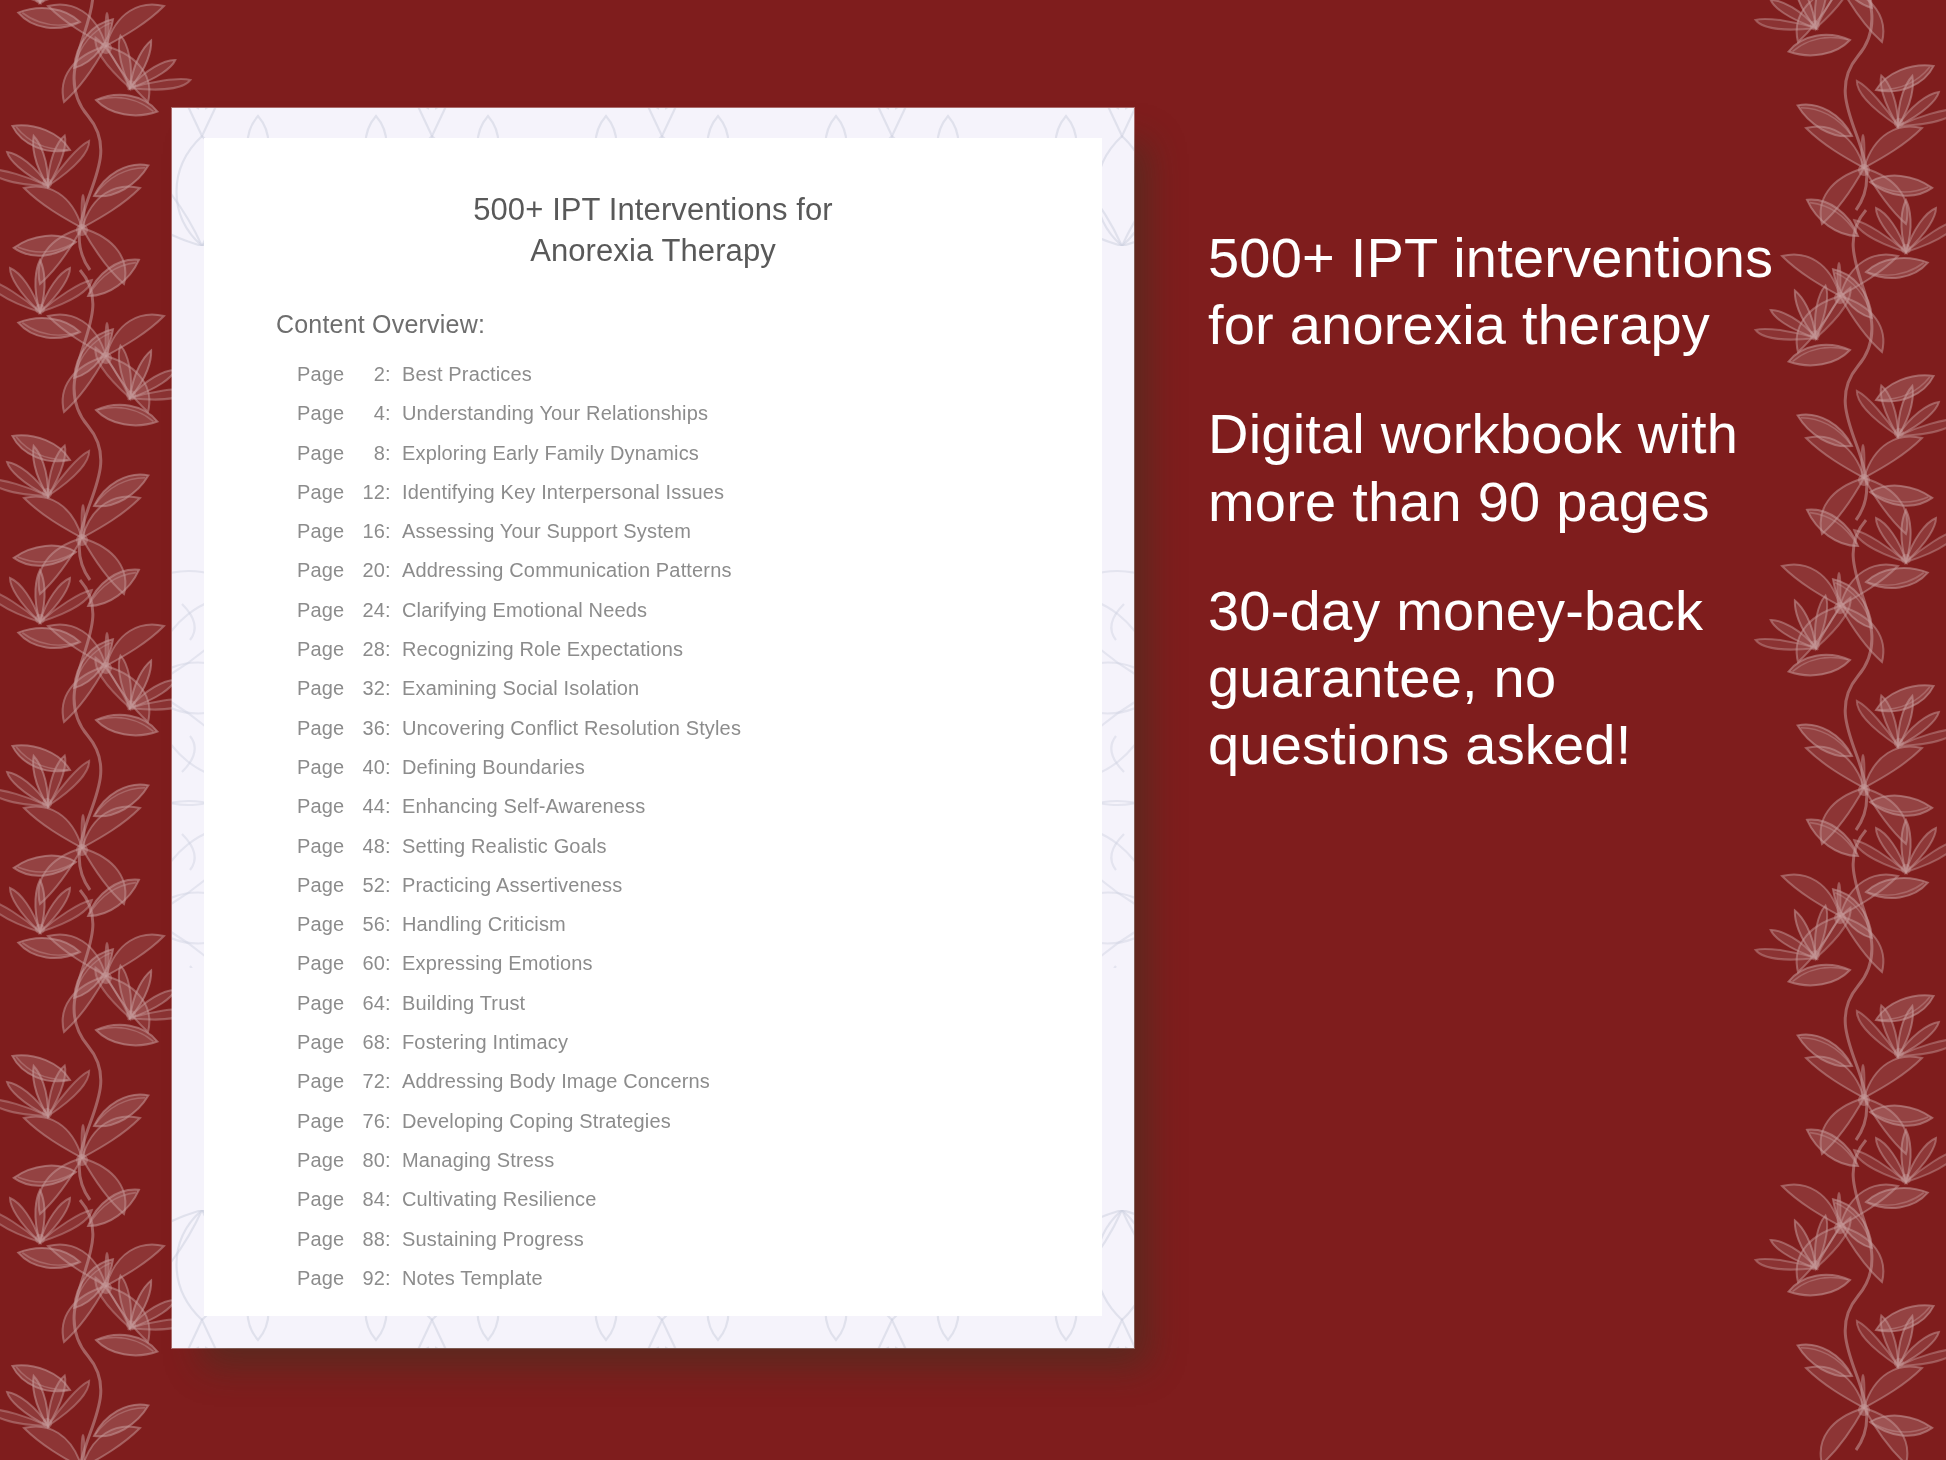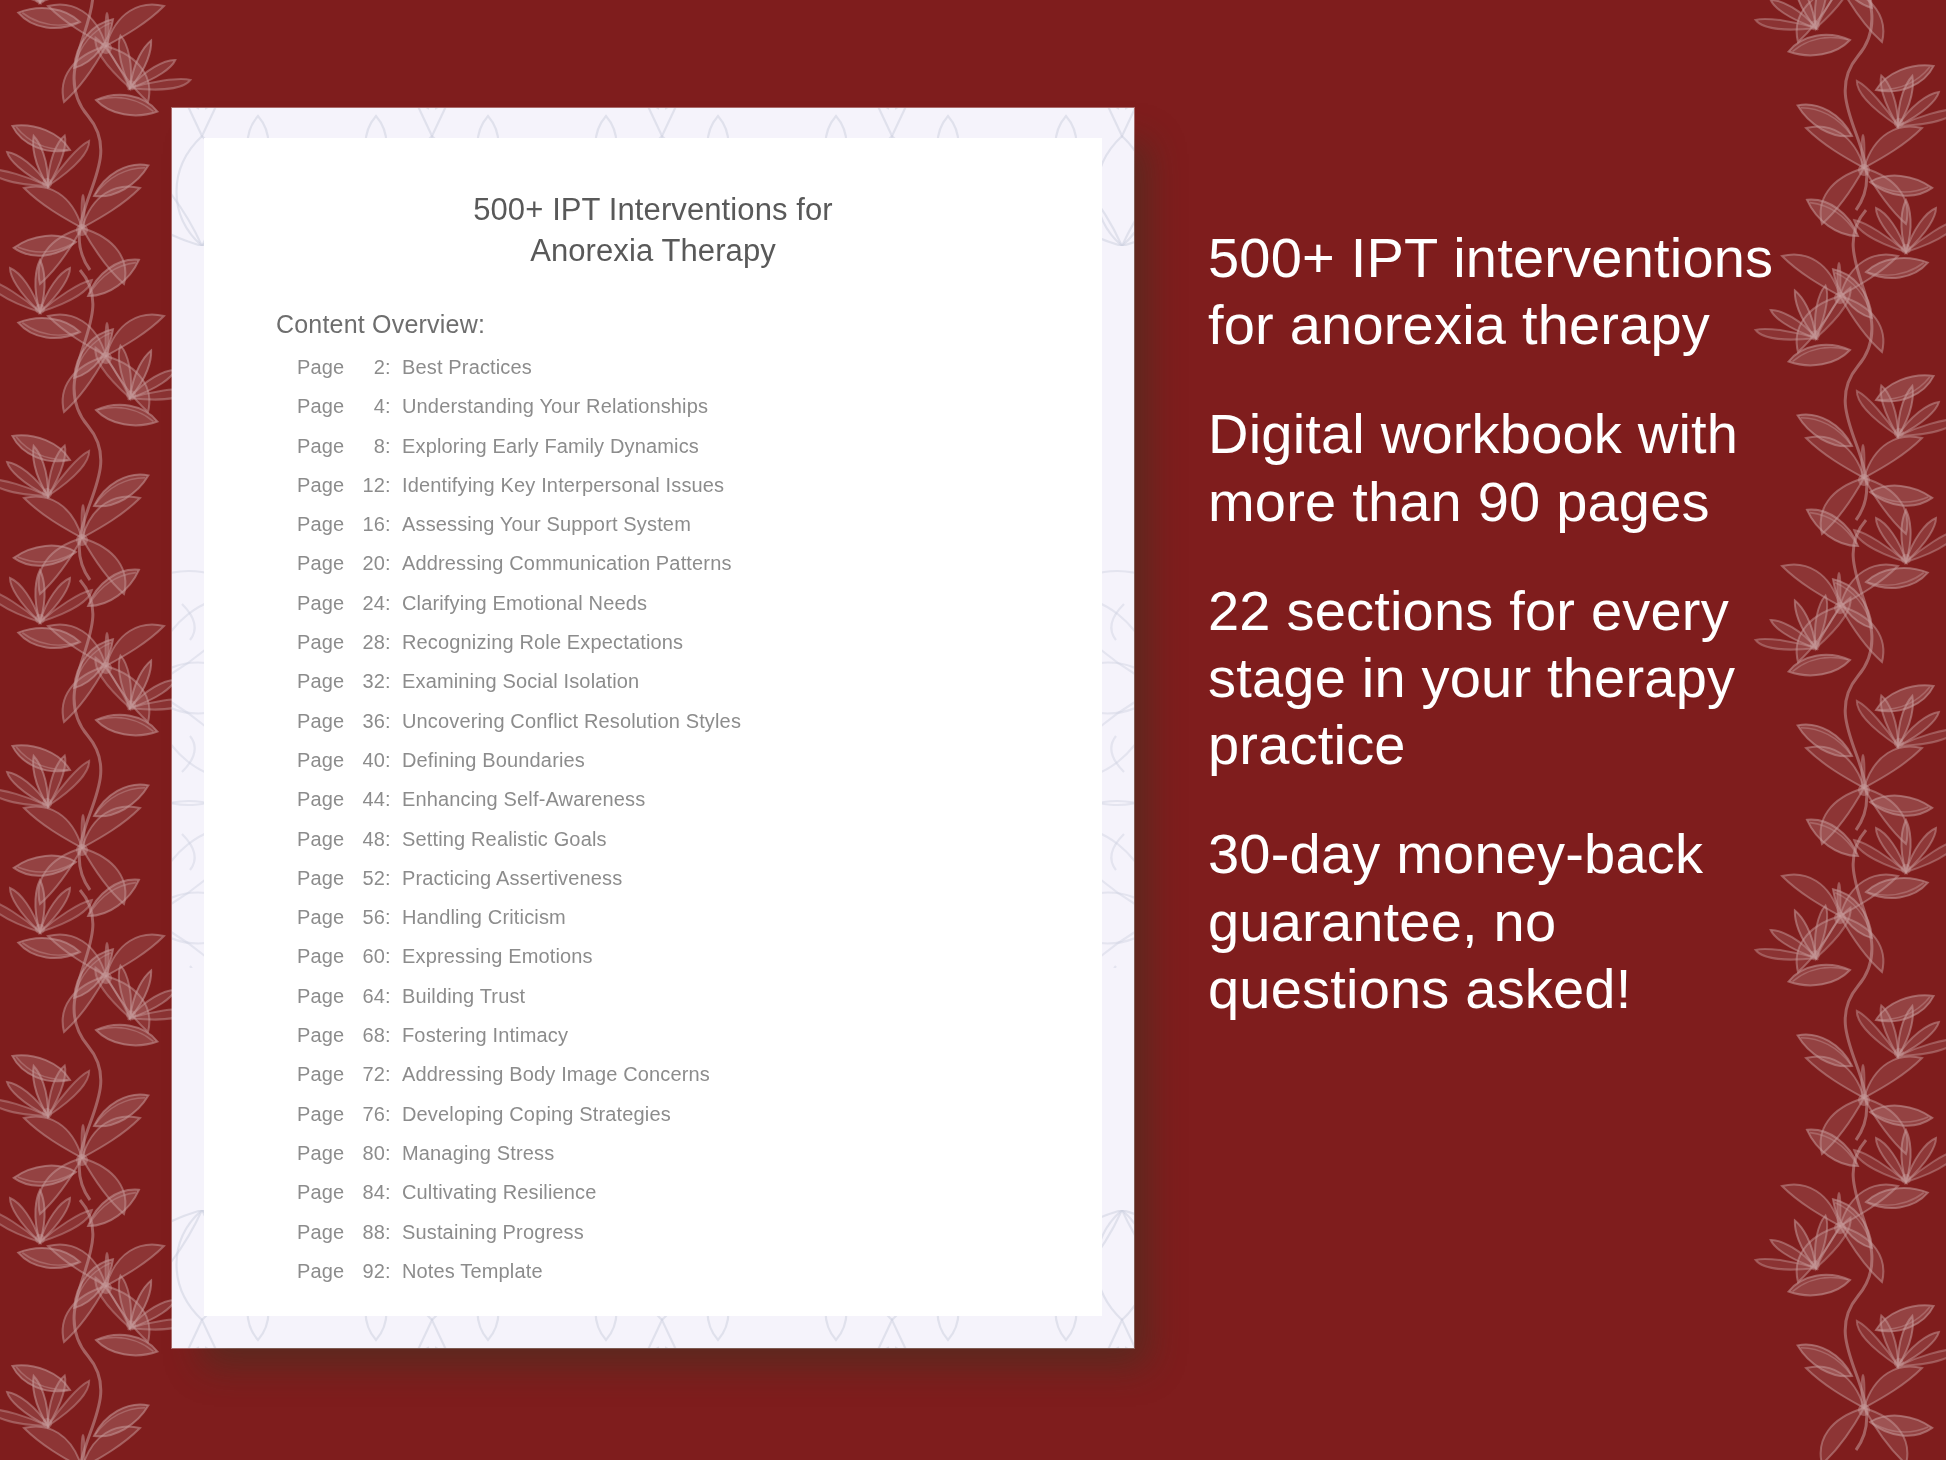--- a/index.html
+++ b/index.html
@@ -104,21 +104,21 @@
     top: 172px;
     color: #6e6e6e;
     font-size: 25px;
     font-weight: 400;
     letter-spacing: 0.2px;
   }
 
   #toc-list {
     position: absolute;
     left: 93px;
-    top: 218px;
+    top: 225px;
     width: 770px;
   }
   .toc-row {
     display: flex;
     align-items: baseline;
     height: 39.3px;
     color: #8c8c8c;
     font-size: 20px;
     font-weight: 400;
     letter-spacing: 0.15px;
@@ -414,17 +414,16 @@
             <span class="toc-title">Notes Template</span>
           </div>
         </div>
 
     </div>
   </div>
 
   <div id="marketing">
       <div class="bullet">500+ IPT interventions for anorexia therapy</div>
       <div class="bullet">Digital workbook with more than 90 pages</div>
-      <div class="bullet">22 sections for every stage in your therapy practice</div>
       <div class="bullet">30-day money-back guarantee, no questions asked!</div>
     </div>
 
 </div>
 
 </body></html>

